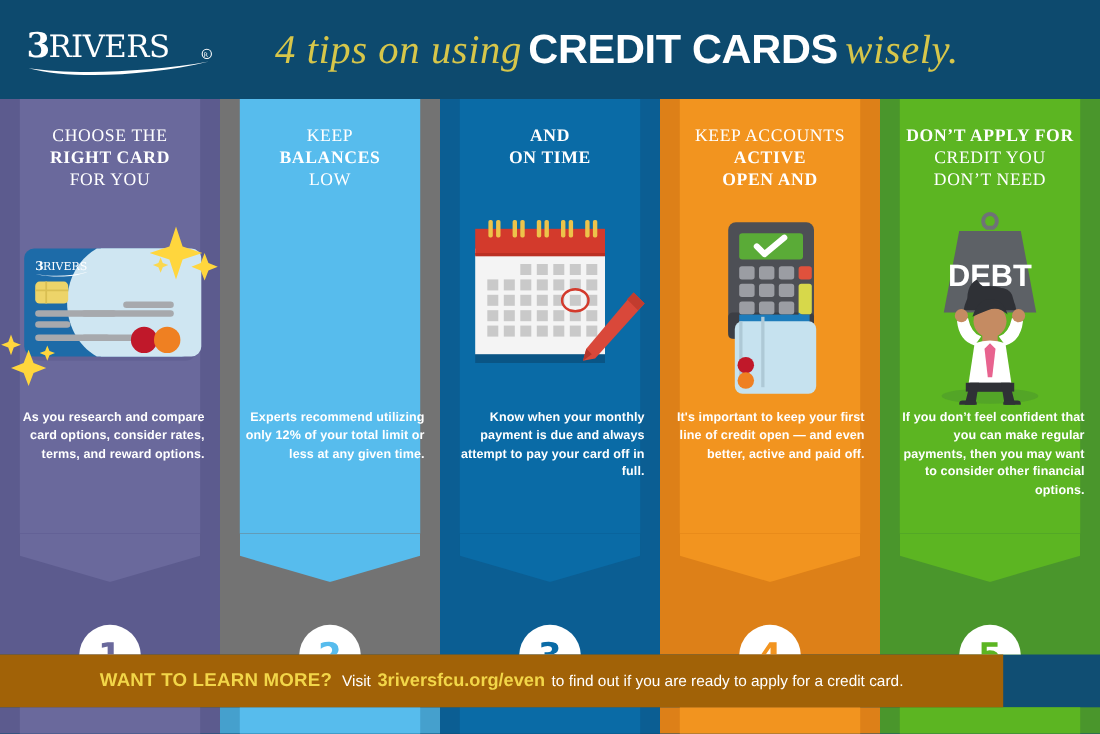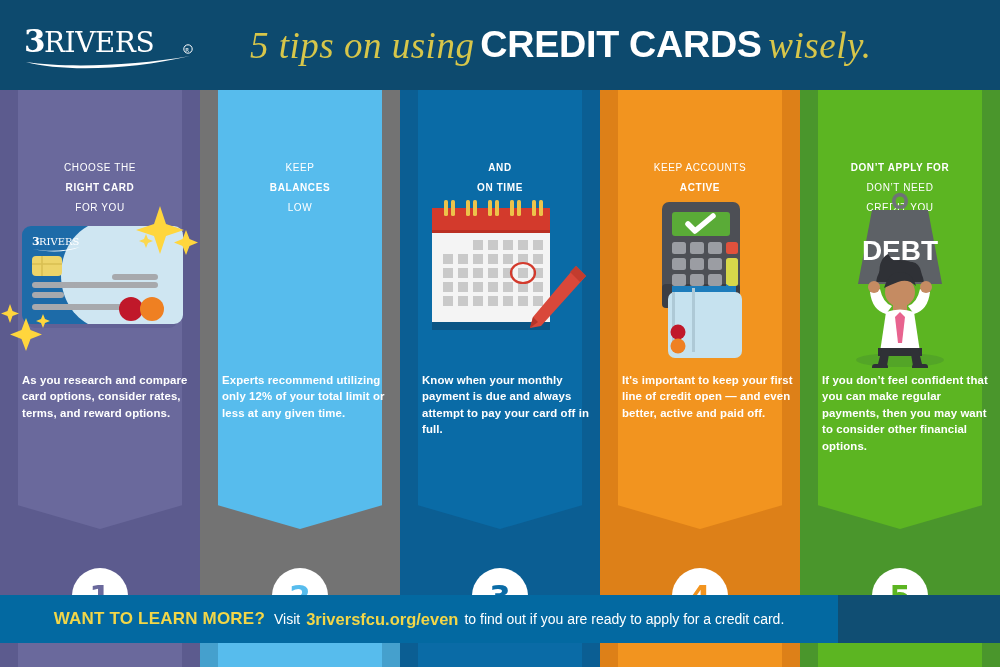--- a/index.html
+++ b/index.html
@@ -45,51 +45,49 @@
   }
   .ribbon-body { position: absolute; left: 0; top: 0; width: 164px; height: 395px; }
   .ribbon-point {
     position: absolute; left: 0; top: 395px; width: 164px; height: 44px;
     clip-path: polygon(0 0, 100% 0, 100% 46%, 50% 100%, 0 46%);
   }
 
   .heading {
     position: absolute; left: 4px; top: 24px; width: 192px;
     text-align: center; color: #ffffff;
-    font-family: Liberation Sans, sans-serif;
-    font-size: 10px; line-height: 20px; letter-spacing: .6px;
+    font-family: Liberation Serif, serif;
+    font-size: 16px; line-height: 20px; letter-spacing: .6px;
     text-transform: uppercase;
-    margin-top: 44px;
   }
   .heading .hl-light { font-weight: normal; }
   .heading .hl-bold { font-weight: bold; }
 
   .art {
     position: absolute; left: 0; top: 98px; width: 200px; height: 180px;
   }
 
   .body-copy {
     position: absolute; left: 14px; top: 282px; width: 172px;
-    text-align: left; color: #ffffff;
+    text-align: right; color: #ffffff;
     font-size: 11.4px; line-height: 16.4px; font-weight: bold;
     letter-spacing: .1px;
-    margin-left: 8px;
   }
   .badge {
     position: absolute; left: 72px; top: 478px; width: 56px; height: 56px;
     border-radius: 50%; background: #ffffff;
     display: flex; align-items: center; justify-content: center;
     font-size: 31px; font-weight: bold;
     font-family: "DejaVu Sans", sans-serif;
   }
 
   
   .footer {
-    position: absolute; left: 0; top: 595px; width: 838px; height: 48px;
-    background: #0369a1; z-index: 5;
+    position: absolute; left: 0; top: 595px; width: 912px; height: 48px;
+    background: #a16207; z-index: 5;
     display: flex; align-items: center; justify-content: center;
     white-space: nowrap;
   }
   .f-strong { color: #f2d648; font-weight: bold; font-size: 17px; letter-spacing: .2px; }
   .f-text { color: #ffffff; font-size: 14px; }
   .f-link { color: #f2d648; font-weight: bold; font-size: 16.5px; }
 
   .bottom-strip {
     position: absolute; left: 0; top: 643px; width: 1000px; height: 24px;
     display: flex; z-index: 3;
@@ -108,21 +106,21 @@
     <div class="logo">
       <svg width="175" height="58" viewBox="0 0 175 58">
         <text x="2" y="36" font-family="DejaVu Serif, serif" font-size="31" font-weight="bold" fill="#ffffff">3</text>
         <text x="22" y="36" font-family="DejaVu Serif, serif" font-size="28" fill="#ffffff" letter-spacing="-0.5">RIVERS</text>
         <circle cx="166" cy="33" r="4.2" fill="none" stroke="#ffffff" stroke-width="1"></circle>
         <text x="163.3" y="36" font-family="DejaVu Sans, sans-serif" font-size="5.5" fill="#ffffff">R</text>
         <path d="M4 46 C 40 56, 110 54, 168 40 C 112 50, 44 52, 4 46 Z" fill="#ffffff"></path>
       </svg>
     </div>
     <div class="title">
-      <span class="t-italic">5 tips on using</span>
+      <span class="t-italic">4 tips on using</span>
       <span class="t-bold">CREDIT CARDS</span>
       <span class="t-italic">wisely.</span>
     </div>
   </div>
 
   <div class="cols">
 
     <div class="col" style="background:#5c5b8e">
       <div class="ribbon">
         <div class="ribbon-body" style="background:#6a699c"></div>
@@ -301,22 +299,22 @@
 
     <div class="col" style="background:#4a962c">
       <div class="ribbon">
         <div class="ribbon-body" style="background:#5cb522"></div>
         <div class="ribbon-point" style="background:#5cb522"></div>
       </div>
       <div class="heading">
         <div>
           <span class="hl-bold">DON’T APPLY FOR</span>
         </div>
+        <div class="hl-light">CREDIT YOU</div>
         <div class="hl-light">DON’T NEED</div>
-        <div class="hl-light">CREDIT YOU</div>
       </div>
       <div class="art">
         <svg width="200" height="180" viewBox="0 0 200 180">
           <ellipse cx="100" cy="172" rx="44" ry="7" fill="#4a962c" opacity=".5"></ellipse>
           <path d="M96 8 a7 7 0 0 1 8 0 a7 7 0 0 1 -1 11 h-6 a7 7 0 0 1 -1 -11 z" fill="none" stroke="#6f7277" stroke-width="3.5"></path>
           <path d="M72 22 H128 L142 96 H58 Z" fill="#5d6166"></path>
           <text x="100" y="72" text-anchor="middle" font-family="Liberation Sans, sans-serif" font-size="28" font-weight="bold" fill="#ffffff">DEBT</text>
           <path d="M76 94 q4 -22 24 -22 q20 0 24 22 z" fill="#2f3136"></path>
           <path d="M80 92 q-3 -20 8 -26 q6 10 16 8 q12 -2 16 6 q3 8 0 12 z" fill="#2f3136"></path>
           <circle cx="100" cy="104" r="15" fill="#c58b62"></circle>

